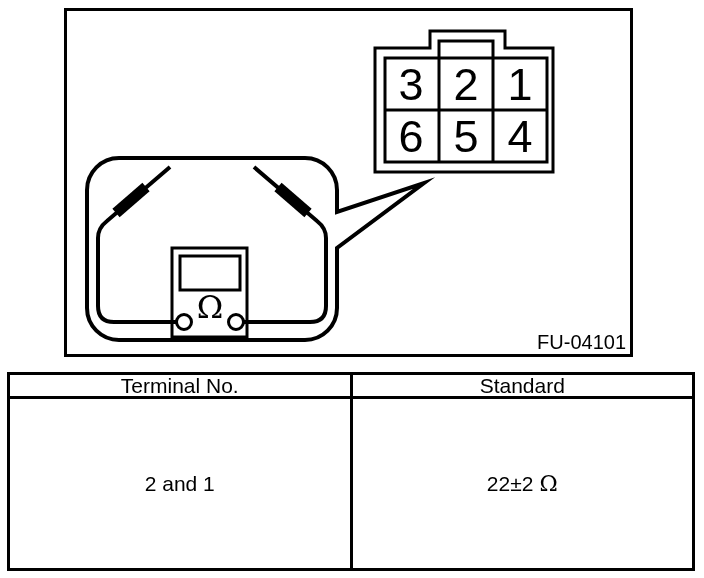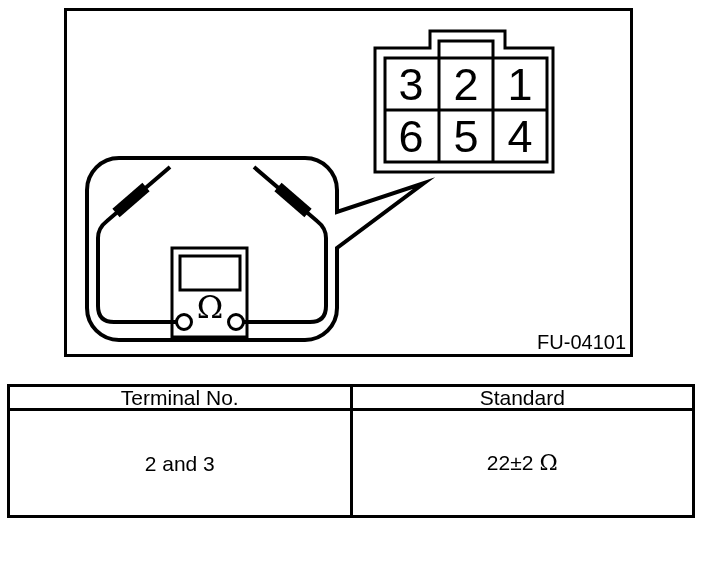--- a/index.html
+++ b/index.html
@@ -4,22 +4,22 @@
 <style>
   * { margin: 0; padding: 0; box-sizing: border-box; }
   html, body { background: #ffffff; }
   body {
     width: 704px; height: 578px; position: relative; overflow: hidden;
     font-family: "Liberation Sans", sans-serif; color: #000;
   }
   .figure-svg { position: absolute; left: 0; top: 0; }
 
   .spec-table {
-    position: absolute; left: 7px; top: 384px;
-    width: 688px; height: 134px;
+    position: absolute; left: 7px; top: 372px;
+    width: 688px; height: 199px;
     border-collapse: collapse; table-layout: fixed;
   }
   .spec-table th, .spec-table td {
     border: 3px solid #000;
     text-align: center; vertical-align: middle;
     font-size: 21px; font-weight: 400; color: #000;
     padding: 0; line-height: 1;
   }
   .unit {
     font-family: "DejaVu Serif", serif;
@@ -81,17 +81,17 @@
 
 <table class="spec-table">
   <thead>
     <tr>
       <th>Terminal No.</th>
       <th>Standard</th>
     </tr>
   </thead>
   <tbody>
     <tr>
-      <td>2 and 3</td>
+      <td>2 and 1</td>
       <td><span>22±2</span><span class="unit">Ω</span></td>
     </tr>
   </tbody>
 </table>
 
 </body></html>

